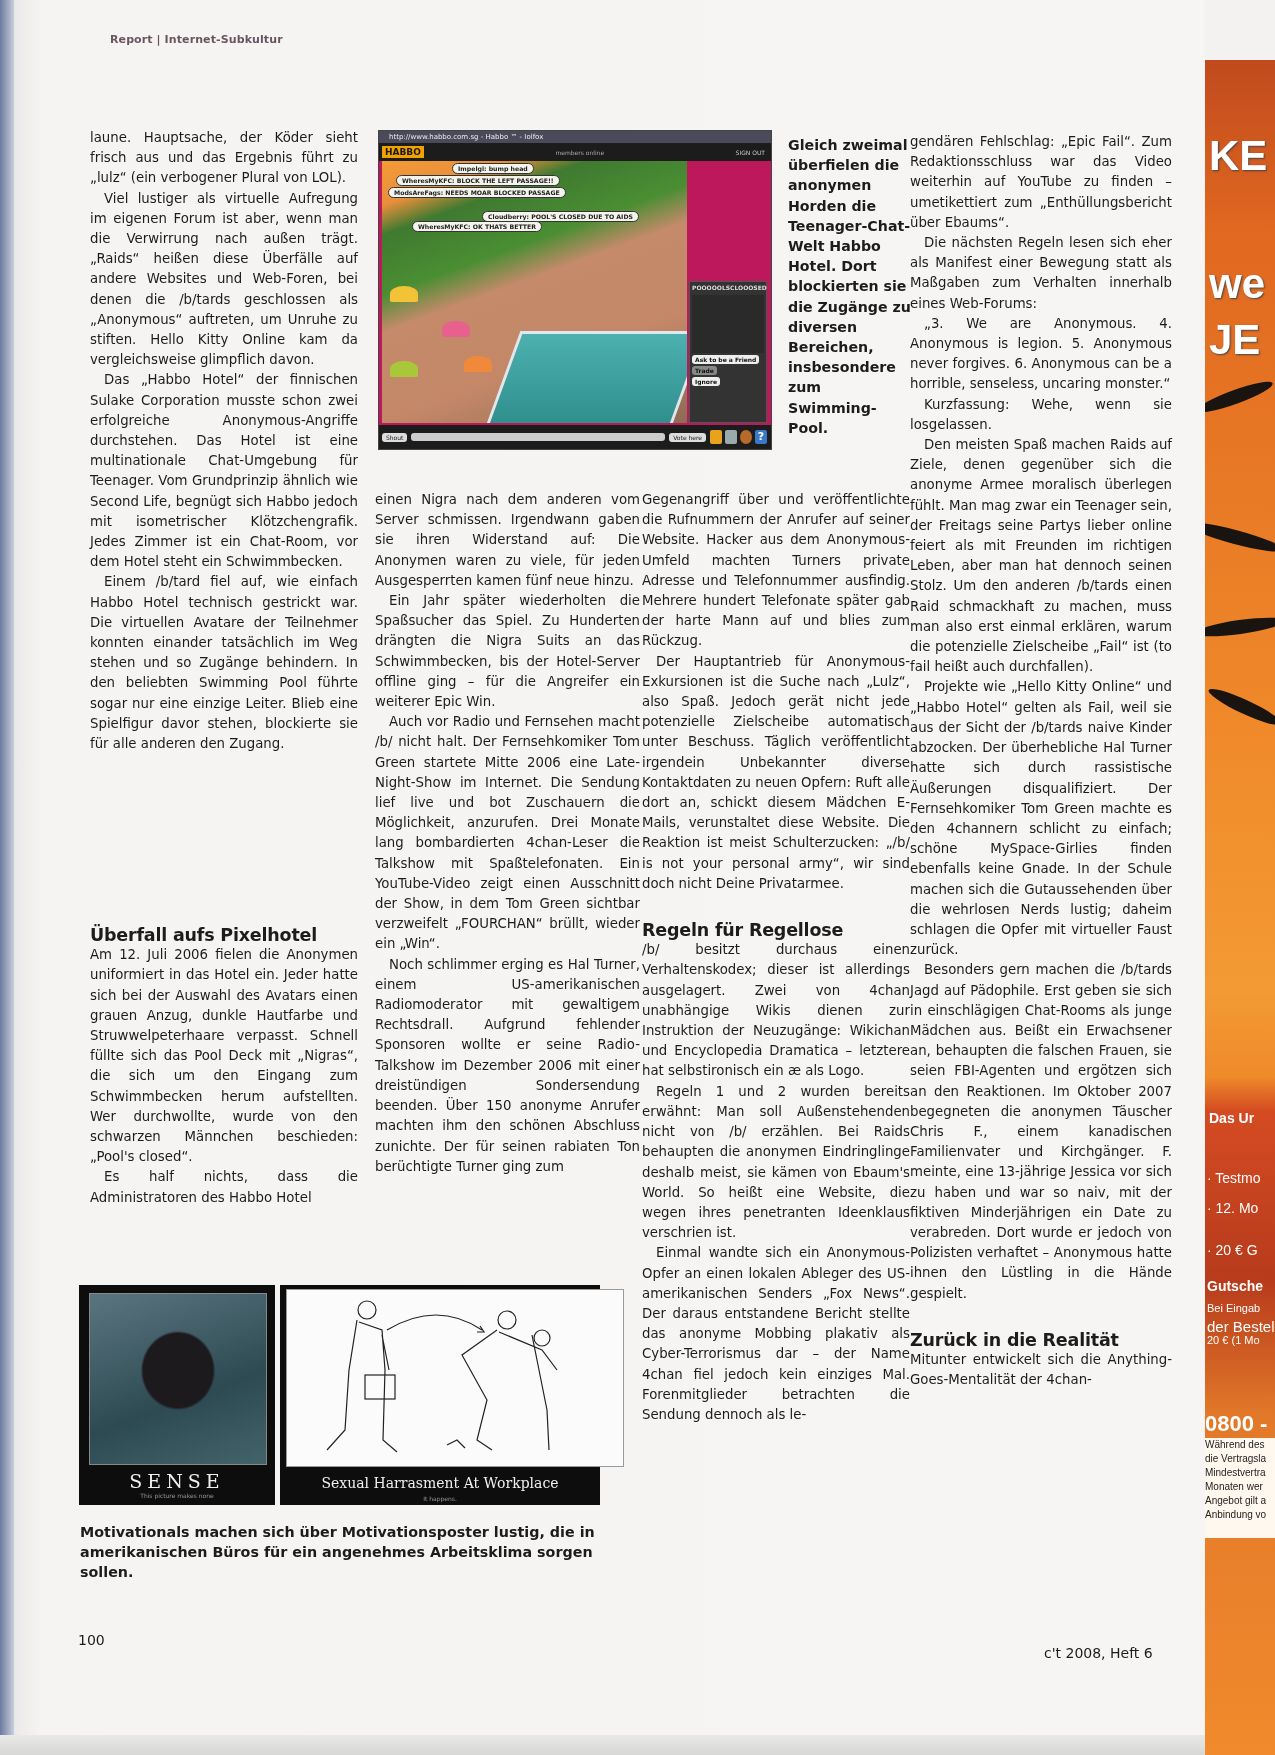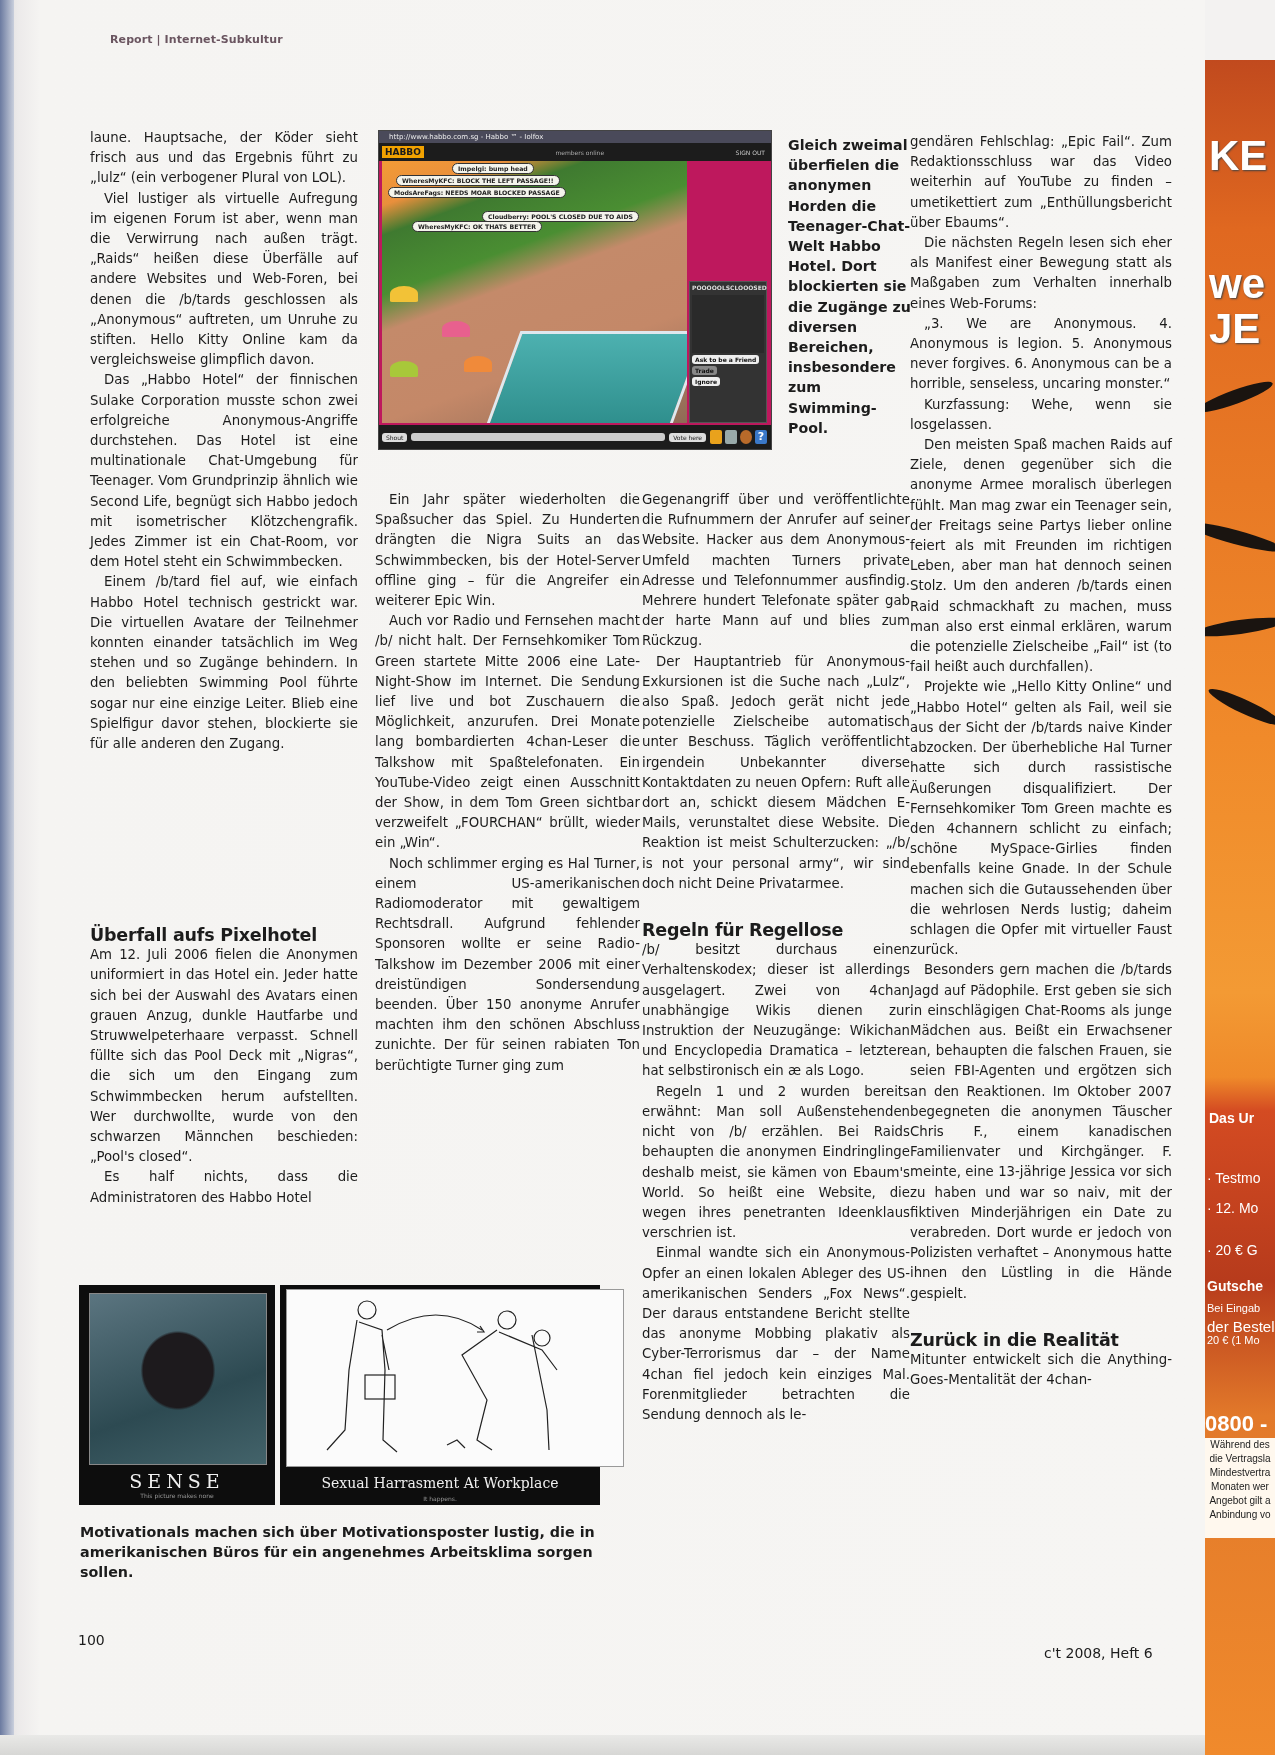--- a/index.html
+++ b/index.html
@@ -108,20 +108,21 @@
       <span style="background:#9aa;"></span>
       <span style="background:#b86a2a;border-radius:50%;"></span>
       <span style="background:#3a78c8;color:#fff;font-size:11px;text-align:center;line-height:14px;font-weight:bold;">?</span>
     </span>
   </div>
 </div>
 
 <div class="caption-top">Gleich zweimal überfielen die anonymen Horden die Teenager-Chat-Welt Habbo Hotel. Dort blockierten sie die Zugänge zu diversen Bereichen, insbesondere zum Swimming-Pool.</div>
 
 <div class="col c2">
+  <p class="noind">einen Nigra nach dem anderen vom Server schmissen. Irgendwann gaben sie ihren Widerstand auf: Die Anonymen waren zu viele, für jeden Ausgesperrten kamen fünf neue hinzu.</p>
   <p>Ein Jahr später wiederholten die Spaßsucher das Spiel. Zu Hunderten drängten die Nigra Suits an das Schwimmbecken, bis der Hotel-Server offline ging – für die Angreifer ein weiterer Epic Win.</p>
   <p>Auch vor Radio und Fernsehen macht /b/ nicht halt. Der Fernsehkomiker Tom Green startete Mitte 2006 eine Late-Night-Show im Internet. Die Sendung lief live und bot Zuschauern die Möglichkeit, anzurufen. Drei Monate lang bombardierten 4chan-Leser die Talkshow mit Spaßtelefonaten. Ein YouTube-Video zeigt einen Ausschnitt der Show, in dem Tom Green sichtbar verzweifelt „FOURCHAN“ brüllt, wieder ein „Win“.</p>
   <p>Noch schlimmer erging es Hal Turner, einem US-amerikanischen Radiomoderator mit gewaltigem Rechtsdrall. Aufgrund fehlender Sponsoren wollte er seine Radio-Talkshow im Dezember 2006 mit einer dreistündigen Sondersendung beenden. Über 150 anonyme Anrufer machten ihm den schönen Abschluss zunichte. Der für seinen rabiaten Ton berüchtigte Turner ging zum</p>
 </div>
 
 <div class="col c3">
   <p class="noind">Gegenangriff über und veröffentlichte die Rufnummern der Anrufer auf seiner Website. Hacker aus dem Anonymous-Umfeld machten Turners private Adresse und Telefonnummer ausfindig. Mehrere hundert Telefonate später gab der harte Mann auf und blies zum Rückzug.</p>
   <p>Der Hauptantrieb für Anonymous-Exkursionen ist die Suche nach „Lulz“, also Spaß. Jedoch gerät nicht jede potenzielle Zielscheibe automatisch unter Beschuss. Täglich veröffentlicht irgendein Unbekannter diverse Kontaktdaten zu neuen Opfern: Ruft alle dort an, schickt diesem Mädchen E-Mails, verunstaltet diese Website. Die Reaktion ist meist Schulterzucken: „/b/ is not your personal army“, wir sind doch nicht Deine Privatarmee.</p>
   <p class="h2" style="margin-top:26px;">Regeln für Regellose</p>
   <p class="noind">/b/ besitzt durchaus einen Verhaltenskodex; dieser ist allerdings ausgelagert. Zwei von 4chan unabhängige Wikis dienen zur Instruktion der Neuzugänge: Wikichan und Encyclopedia Dramatica – letztere hat selbstironisch ein æ als Logo.</p>
@@ -167,35 +168,35 @@
 </div>
 
 <div class="caption-bottom">Motivationals machen sich über Motivationsposter lustig, die in amerikanischen Büros für ein angenehmes Arbeitsklima sorgen sollen.</div>
 
 <div class="pagenum">100</div>
 <div class="issue">c't 2008, Heft 6</div>
 
 <div class="ad">
   <div class="big" style="top:72px;">KE</div>
   <div class="big" style="top:200px;">we</div>
-  <div class="big" style="top:245px;">JE</div>
+  <div class="big" style="top:256px;">JE</div>
   <div class="leaf" style="left:-10px;top:330px;width:80px;transform:rotate(-20deg);"></div>
   <div class="leaf" style="left:-20px;top:470px;width:100px;transform:rotate(15deg);"></div>
   <div class="leaf" style="left:-10px;top:560px;width:90px;transform:rotate(-8deg);"></div>
   <div class="leaf" style="left:0px;top:640px;width:80px;transform:rotate(25deg);"></div>
   <div class="band" style="top:1050px;padding-left:4px;">Das Ur</div>
   <div class="sm" style="top:1110px;">· Testmo</div>
   <div class="sm" style="top:1140px;">· 12. Mo</div>
   <div class="sm" style="top:1170px;margin-top:12px;">· 20 € G</div>
   <div class="band" style="top:1218px;padding-left:2px;">Gutsche</div>
   <div class="sm" style="top:1242px;font-size:11px;">Bei Eingab</div>
   <div class="sm" style="top:1258px;font-size:15px;">der Bestel</div>
   <div class="sm" style="top:1274px;font-size:11px;">20 € (1 Mo</div>
   <div class="band" style="top:1335px;font-size:22px;margin-top:16px;">0800 -</div>
-  <div class="tiny" style="top:1378px;height:100px;text-align:center;">
+  <div class="tiny" style="top:1378px;height:100px;">
     <div>Während des</div>
     <div>die Vertragsla</div>
     <div>Mindestvertra</div>
     <div>Monaten wer</div>
     <div>Angebot gilt a</div>
     <div>Anbindung vo</div>
   </div>
 </div>
 
 <div class="bottomstrip"></div>

